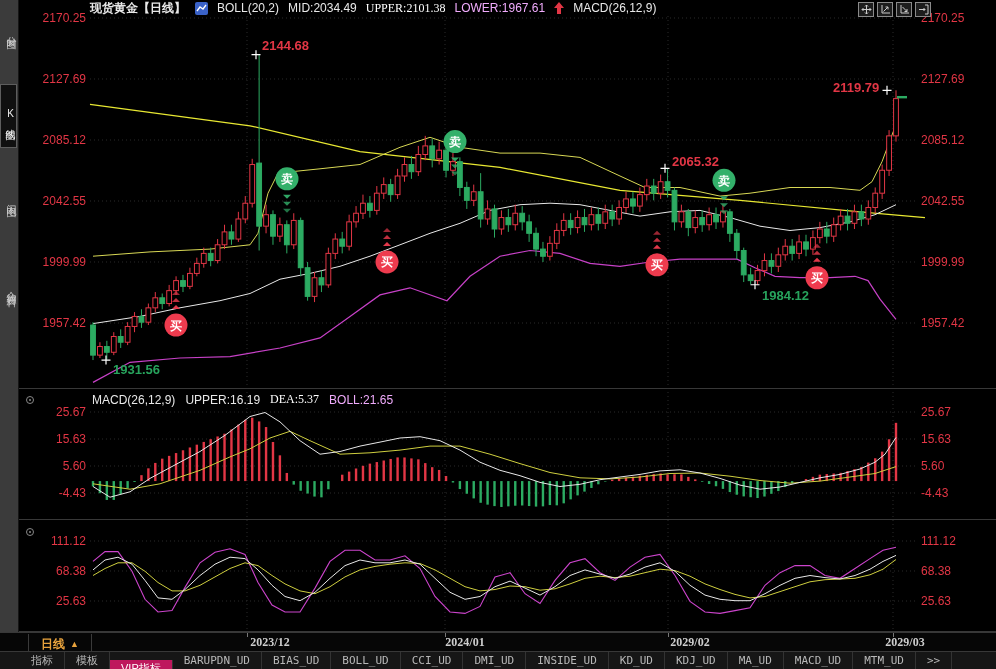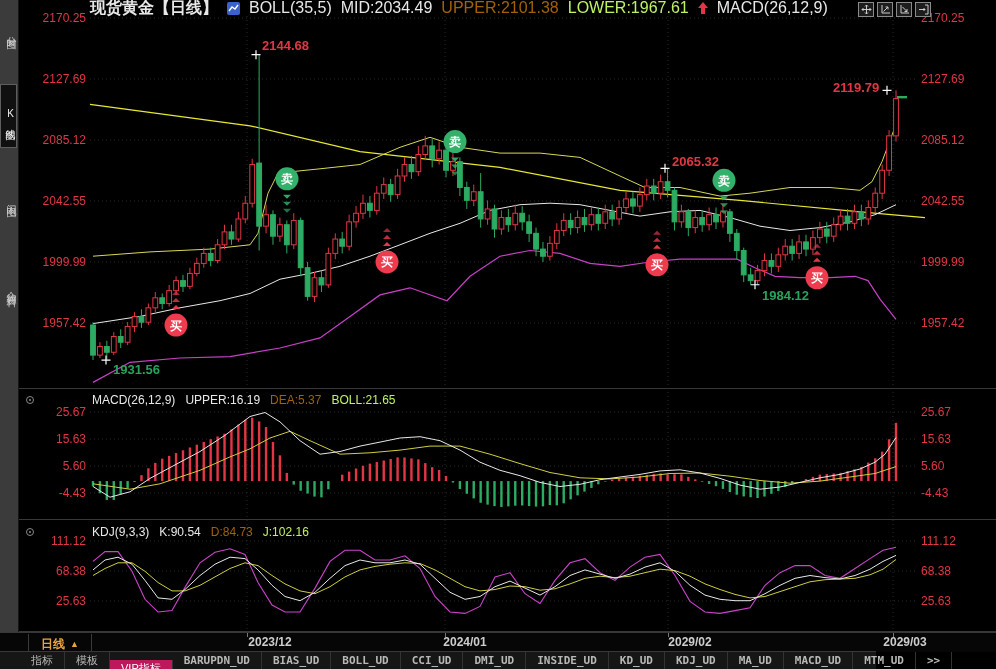--- a/index.html
+++ b/index.html
@@ -6,38 +6,38 @@
     font-family:"Liberation Sans","DejaVu Sans",sans-serif;}
   #app{position:relative;width:996px;height:669px;background:#000;}
   #plot{position:absolute;left:0;top:0;z-index:1;}
   .overlay{position:absolute;z-index:2;}
   
   .sidebar{left:0;top:0;width:18px;height:632px;background:#3b3b3b;border-right:1px solid #161616;}
   .side-item{position:absolute;left:0;width:17px;color:#c9c9c9;font-size:10px;line-height:12px;
     writing-mode:vertical-rl;text-orientation:upright;letter-spacing:2px;text-align:center;cursor:default;}
   .side-item.active{background:#101010;color:#f0f0f0;border:1px solid #5e5e5e;width:15px;}
   
-  .header{left:90px;top:0px;height:16px;display:flex;align-items:center;gap:9px;font-size:16px;white-space:nowrap;}
-  .w{color:#e8e8e8;} .yel{color:#a16207;} .mag{color:#bef264;} .bold{font-weight:bold;}
+  .header{left:90px;top:0px;height:16px;display:flex;align-items:center;gap:9px;font-size:12px;white-space:nowrap;}
+  .w{color:#e8e8e8;} .yel{color:#ffffff;font-family:Liberation Serif, serif;} .mag{color:#f0abfc;} .bold{font-weight:bold;}
   .hicon{display:inline-flex;align-items:center;}
   .toolbar{left:858px;top:2px;display:flex;gap:3px;}
   .tbtn{width:14px;height:13px;background:#1d1d1d;border:1px solid #8a8a8a;display:inline-flex;align-items:center;justify-content:center;}
   
   .prow{left:92px;height:15px;display:flex;gap:10px;font-size:12px;align-items:center;white-space:nowrap;}
   .collapse{left:24px;width:12px;height:12px;}
   
   .daterow{left:0;top:632px;width:996px;height:19px;background:#060606;border-top:1px solid #383838;}
-  .datelabel{position:absolute;top:2px;transform:translateX(-50%);color:#cdcdcd;font-size:12px;font-weight:bold;}
+  .datelabel{position:absolute;top:2px;transform:translateX(-50%);color:#cdcdcd;font-size:12px;font-weight:bold;font-family:Liberation Serif, serif;}
   .datetick{position:absolute;top:0;width:1px;height:4px;background:#777;}
   .period{position:absolute;left:28px;top:1px;width:62px;height:20px;border-left:1px solid #3a3a3a;border-right:1px solid #3a3a3a;
     color:#e8a33d;font-size:12px;font-weight:bold;display:flex;align-items:center;justify-content:center;gap:5px;cursor:pointer;}
   .parrow{font-size:9px;}
-  .tabrow{left:0;top:651px;width:876px;height:18px;background:#161616;border-top:1px solid #383838;display:flex;padding-left:20px;box-sizing:border-box;}
+  .tabrow{left:0;top:651px;width:996px;height:18px;background:#161616;border-top:1px solid #383838;display:flex;padding-left:20px;box-sizing:border-box;}
   .tab{height:18px;line-height:17px;padding:0 11px;font-size:11px;color:#b8b8b8;border-right:1px solid #333;cursor:pointer;white-space:nowrap;}
-  .tab.mono{font-family:"DejaVu Sans Mono","Liberation Mono",monospace;font-weight:bold;}
+  .tab.mono{font-family:"DejaVu Sans Mono","Liberation Mono",monospace;}
   .tab.active{background:#be185d;color:#fff;margin-top:8px;}
 </style>
 </head>
 <body>
 
 <div id="app">
 
   <svg id="plot" width="996" height="669">
       <g>
         <line x1="90" y1="18" x2="917" y2="18" stroke="#2a2a2a" stroke-dasharray="1 3"></line>
@@ -533,21 +533,21 @@
     </div>
 
   <div class="overlay header">
     <span class="w bold">现货黄金【日线】</span>
     <span class="hicon">
       <svg width="13" height="13">
           <rect x="0" y="0" width="13" height="13" rx="2" fill="#3a62c8"></rect>
           <polyline points="2,9 5,5 8,7 11,3" fill="none" stroke="#fff" stroke-width="1.3"></polyline>
         </svg>
     </span>
-    <span class="w">BOLL(35,5)</span>
+    <span class="w">BOLL(20,2)</span>
     <span class="w">MID:2034.49</span>
     <span class="yel">UPPER:2101.38</span>
     <span class="mag">LOWER:1967.61</span>
     <span class="hicon">
       <svg width="10" height="12">
           <path d="M5,0 L10,6 L7,6 L7,12 L3,12 L3,6 L0,6 Z" fill="#e23645"></path>
         </svg>
     </span>
     <span class="w">MACD(26,12,9)</span>
   </div>
@@ -587,26 +587,20 @@
     <span class="yel">DEA:5.37</span>
     <span class="mag">BOLL:21.65</span>
   </div>
 
   <span class="overlay collapse" style="top:524px">
     <svg width="12" height="12">
         <circle cx="6" cy="6" r="3.5" stroke="#888" fill="none"></circle>
         <circle cx="6" cy="6" r="1" fill="#888"></circle>
       </svg>
   </span>
-  <div class="overlay prow" style="top:524px">
-    <span class="w">KDJ(9,3,3)</span>
-    <span class="w">K:90.54</span>
-    <span class="yel">D:84.73</span>
-    <span class="mag">J:102.16</span>
-  </div>
 
   <div class="overlay daterow" id="daterow">
     <div class="period">
       <span>日线</span>
       <span class="parrow">▲</span>
     </div>
   <div class="datetick" style="left: 247px;"></div>
       <div class="datetick" style="left: 445px;"></div>
       <div class="datetick" style="left: 668px;"></div>
       <div class="datetick" style="left: 893px;"></div>

